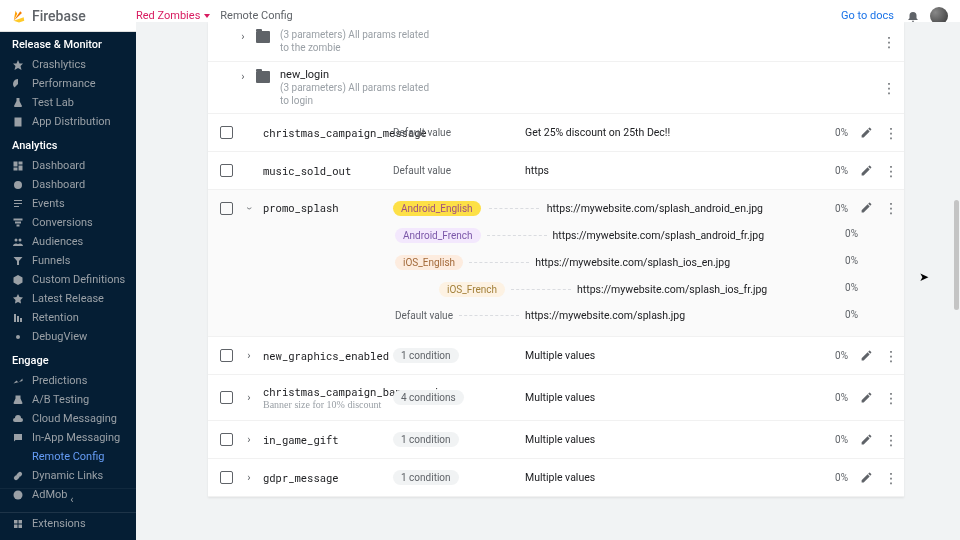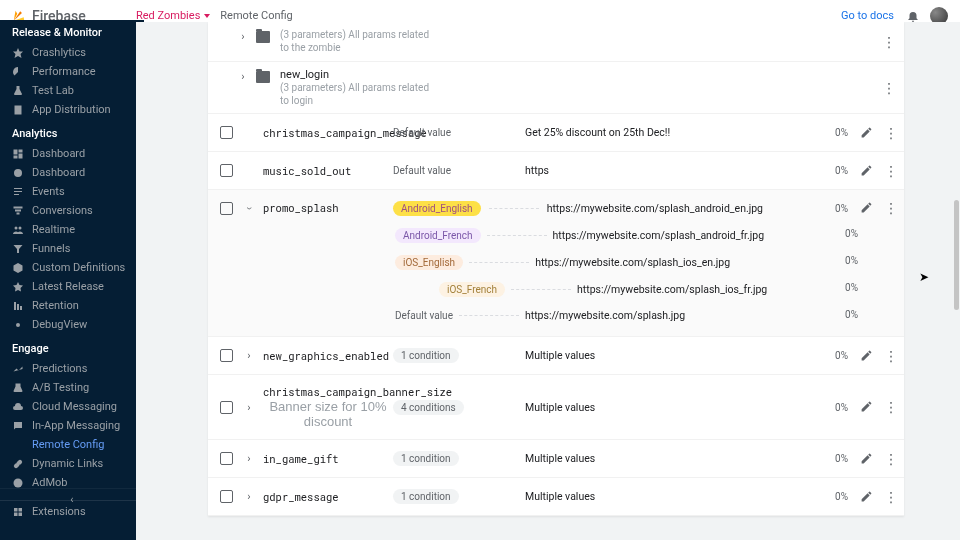--- a/index.html
+++ b/index.html
@@ -11,21 +11,21 @@
   .topbar .logo svg { width: 14px; height: 14px; }
   .topbar .project { color: #d81b60; font-size: 11px; margin-right: 10px; display: flex; align-items: center; gap: 4px; }
   .topbar .project .dd { width: 0; height: 0; border-left: 3px solid transparent; border-right: 3px solid transparent; border-top: 4px solid #d81b60; }
   .topbar .crumb { color: #5f6368; font-size: 11px; }
   .topbar .spacer { flex: 1; }
   .topbar .docslink { color: #1a73e8; font-size: 11px; margin-right: 12px; }
   .topbar .bell { width: 14px; height: 14px; fill: #5f6368; margin-right: 10px; }
   .topbar .avatar { width: 18px; height: 18px; border-radius: 50%; background: radial-gradient(circle at 30% 30%, #888, #333); }
   
   
-  .sidebar { position: absolute; left: 0; top: 20px; bottom: 0; width: 144px; background: #051e34; color: #9aa0a6; overflow-y: auto; font-size: 11px; }
+  .sidebar { position: absolute; left: 0; top: 32px; bottom: 0; width: 144px; background: #051e34; color: #9aa0a6; overflow-y: auto; font-size: 11px; }
   .sidebar .sec-title { color: #fff; font-weight: 500; font-size: 11px; padding: 8px 12px 4px 12px; }
   .sidebar .sec-title.first { padding-top: 6px; }
   .sidebar .item { display: flex; align-items: center; gap: 8px; padding: 3px 12px; cursor: pointer; color: #9aa0a6; }
   .sidebar .item.active { color: #669df6; }
   .sidebar .item .icn { width: 12px; height: 12px; display: inline-flex; align-items: center; justify-content: center; }
   .sidebar .item .icn svg { width: 12px; height: 12px; fill: currentColor; }
   .sidebar .ext { border-top: 1px solid rgba(255,255,255,.1); margin-top: 8px; padding-top: 4px; }
   .sidebar .footer { position: absolute; bottom: 0; left: 0; right: 0; padding: 6px 12px; border-top: 1px solid rgba(255,255,255,.08); display: flex; align-items: center; justify-content: space-between; background: #051e34; }
   .sidebar .footer .plan { font-size: 10px; line-height: 1.2; }
   .sidebar .footer .plan .name { color: #fff; }
@@ -43,21 +43,21 @@
   .grp .gtext { flex: 1; }
   .grp .gname { color: #202124; font-size: 11px; }
   .grp .gdesc { color: #9aa0a6; font-size: 10px; line-height: 1.3; max-width: 160px; }
   .grp .more { position: absolute; right: 8px; top: 50%; transform: translateY(-50%); color: #5f6368; font-size: 14px; cursor: pointer; }
   
   .row { display: flex; align-items: center; padding: 10px 10px 10px 10px; border-bottom: 1px solid #f1f1f1; position: relative; min-height: 38px; }
   .row.expanded { background: #fafafa; align-items: flex-start; }
   .row .cb { width: 13px; height: 13px; border: 1.5px solid #5f6368; border-radius: 2px; margin-right: 10px; margin-left: 2px; }
   .row .chev { width: 12px; text-align: center; color: #5f6368; margin-right: 8px; font-size: 11px; }
   .row .pname { font-family: 'Roboto Mono', monospace; font-size: 10.5px; color: #202124; width: 130px; flex-shrink: 0; }
-  .row .pname .sub { font-family: Liberation Sans, sans-serif; color: #9aa0a6; font-size: 13px; text-align: center; }
+  .row .pname .sub { font-family: Liberation Serif, serif; color: #9aa0a6; font-size: 10px; }
   .row .conds { width: 132px; flex-shrink: 0; font-size: 10px; color: #5f6368; }
   .row .chip { display: inline-block; padding: 2px 8px; border-radius: 10px; font-size: 10px; }
   .row .badge { display: inline-block; padding: 2px 8px; border-radius: 10px; background: #f1f3f4; color: #5f6368; font-size: 10px; }
   .row .val { flex: 1; font-size: 10.5px; color: #202124; }
   .row .pct { width: 40px; text-align: right; color: #5f6368; font-size: 10px; margin-right: 12px; }
   .row .edit { width: 14px; height: 14px; margin-right: 10px; color: #5f6368; cursor: pointer; }
   .row .edit svg { width: 13px; height: 13px; fill: currentColor; }
   .row .more { color: #5f6368; font-size: 14px; cursor: pointer; width: 10px; text-align: center; }
   
   .subrow { display: flex; align-items: flex-start; padding: 6px 10px 6px 57px; position: relative; }
@@ -165,21 +165,21 @@
         <span>Conversions</span>
       </div>
       <div class="item">
         <span class="icn">
           <svg viewBox="0 0 24 24">
             <circle cx="8" cy="8" r="3"></circle>
             <circle cx="16" cy="8" r="3"></circle>
             <path d="M2 20c0-3 3-5 6-5s6 2 6 5M10 20c0-3 3-5 6-5s6 2 6 5"></path>
           </svg>
         </span>
-        <span>Realtime</span>
+        <span>Audiences</span>
       </div>
       <div class="item">
         <span class="icn">
           <svg viewBox="0 0 24 24">
             <path d="M3 4h18l-7 8v8h-4v-8z"></path>
           </svg>
         </span>
         <span>Funnels</span>
       </div>
       <div class="item">

